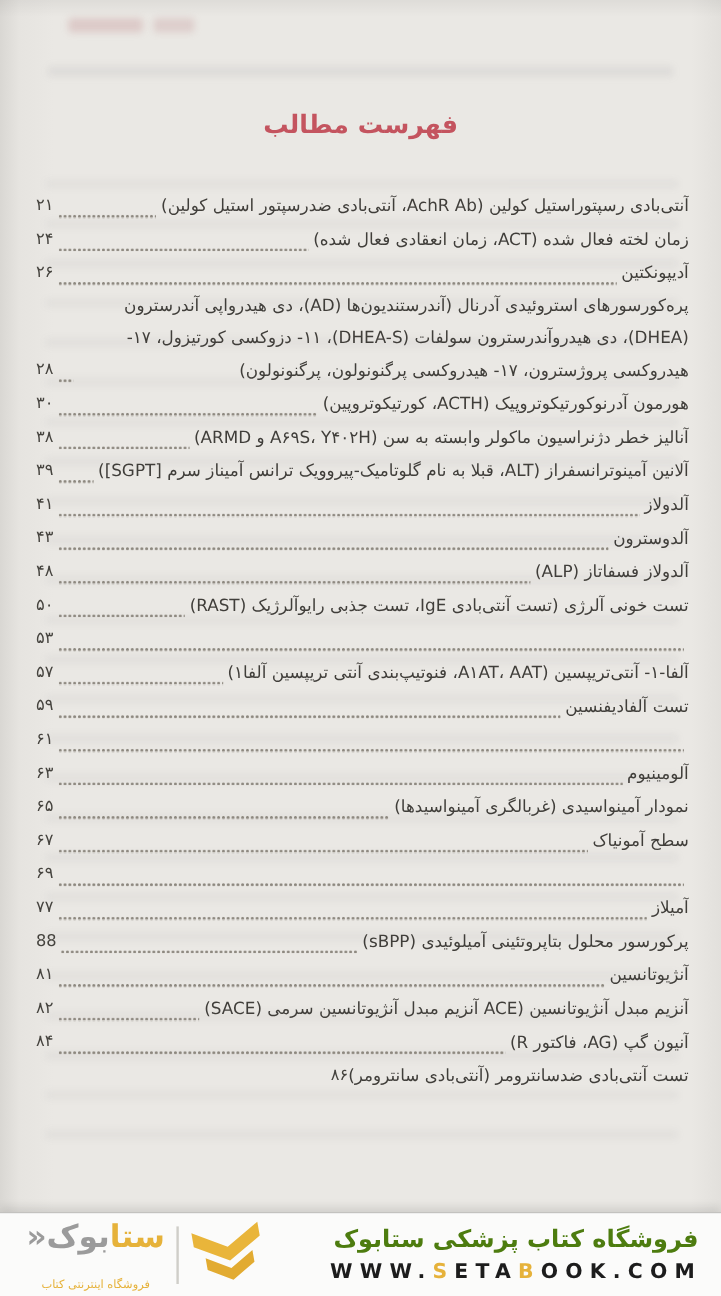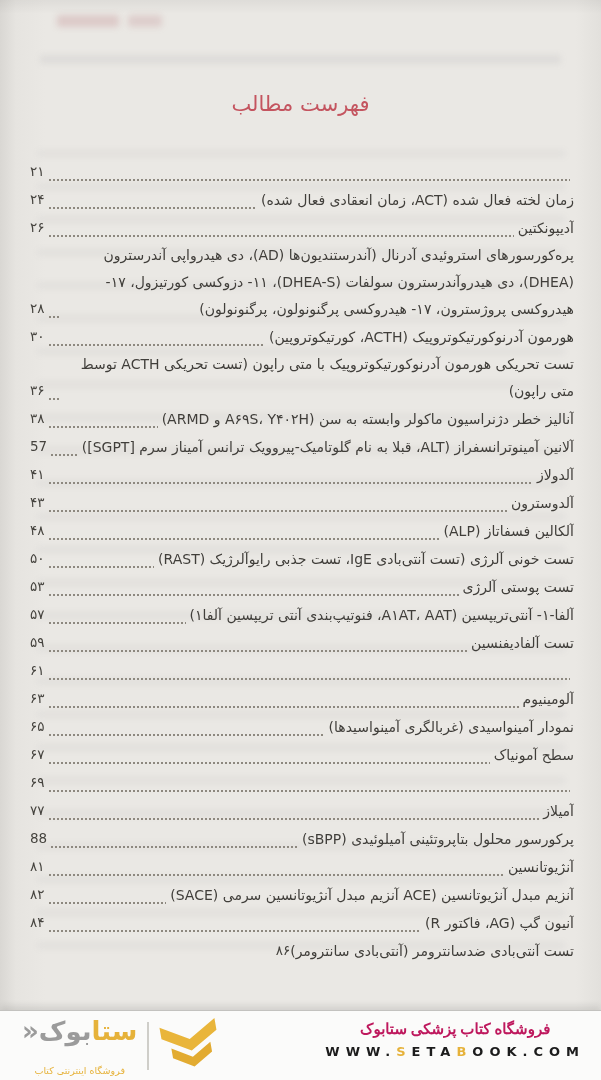--- a/index.html
+++ b/index.html
@@ -23,21 +23,21 @@
   }
   .bleed-blob{position:absolute;filter:blur(3px);border-radius:3px;pointer-events:none;}
   .blob-a{top:15px;left:57px;width:62px;height:12px;background:rgba(186,124,130,.28);}
   .blob-b{top:15px;left:128px;width:34px;height:12px;background:rgba(186,124,130,.24);}
   .blob-c{top:55px;left:40px;right:40px;height:9px;background:rgba(120,118,126,.10);}
 
   .toc-title{
     position:absolute;top:92px;left:0;width:100%;
     text-align:center;margin:0;
     color:var(--title_red,#c4545f);
-    font-size:21px;font-weight:normal;
+    font-size:21px;font-weight:bold;
     direction:rtl;
   }
   .toc{
     position:absolute;top:158px;right:27px;left:30px;height:840px;
     direction:rtl;overflow:hidden;
   }
   .toc-row{
     display:flex;align-items:flex-end;
     font-size:14px;line-height:27px;
     color:var(--text,#403e3a);
@@ -57,25 +57,25 @@
 
   .footer{
     position:absolute;left:0;bottom:0;width:601px;height:69px;
     background:var(--footer_bg,#fbfbfa);
     box-shadow:0 -1px 0 #c3c2bf, 0 -5px 7px rgba(0,0,0,.10);
   }
   .footer-right{
     position:absolute;right:16px;top:9px;text-align:center;direction:rtl;
   }
   .store-name{
-    font-size:15px;font-weight:600;color:#be185d;letter-spacing:0;font-family:Liberation Serif, serif;
+    font-size:20px;font-weight:600;color:#4d7c0f;letter-spacing:0;
   }
   .website{
     direction:ltr;margin-top:6px;
-    font-size:13px;font-weight:bold;color:#1c1c1c;letter-spacing:6px;
+    font-size:17px;font-weight:bold;color:#1c1c1c;letter-spacing:6px;
     white-space:nowrap;
   }
   .website .gold{color:var(--gold,#e6b23a);}
 
   .footer-logo{
     position:absolute;left:22px;top:8px;height:54px;
     display:flex;flex-direction:row;align-items:center;gap:10px;direction:ltr;
   }
   .brand-block{display:flex;flex-direction:column;align-items:center;}
   .brand-text{
@@ -95,20 +95,21 @@
 <div class="page">
 
   <div class="bleed-blob blob-a"></div>
   <div class="bleed-blob blob-b"></div>
   <div class="bleed-blob blob-c"></div>
 
   <h1 class="toc-title">فهرست مطالب</h1>
 
   <div class="toc" id="toc-list">
       <div class="toc-row">
+      <span class="entry-text">آنتی‌بادی رسپتوراستیل کولین (AchR Ab، آنتی‌بادی ضدرسپتور استیل کولین)</span>
       <span class="leader"></span>
       <span class="entry-page">۲۱</span>
     </div>
       <div class="toc-row">
       <span class="entry-text">زمان لخته فعال شده (ACT، زمان انعقادی فعال شده)</span>
       <span class="leader"></span>
       <span class="entry-page">۲۴</span>
     </div>
       <div class="toc-row">
       <span class="entry-text">آدیپونکتین</span>
@@ -119,56 +120,50 @@
       <span class="entry-text">پره‌کورسورهای استروئیدی آدرنال (آندرستندیون‌ها (AD)، دی هیدرواپی آندرسترون (DHEA)، دی هیدروآندرسترون سولفات (DHEA-S)، ۱۱- دزوکسی کورتیزول، ۱۷- هیدروکسی پروژسترون، ۱۷- هیدروکسی پرگنونولون، پرگنونولون)</span>
       <span class="leader"></span>
       <span class="entry-page">۲۸</span>
     </div>
       <div class="toc-row">
       <span class="entry-text">هورمون آدرنوکورتیکوتروپیک (ACTH، کورتیکوتروپین)</span>
       <span class="leader"></span>
       <span class="entry-page">۳۰</span>
     </div>
       <div class="toc-row">
-      <span class="entry-text">تست تحریکی هورمون آدرنوکورتیکوتروپیک با متی راپون (تست تحریکی ACTH توسط متی راپون)</span>
-      <span class="leader"></span>
-      <span class="entry-page">۳۶</span>
-    </div>
-      <div class="toc-row">
       <span class="entry-text">آنالیز خطر دژنراسیون ماکولر وابسته به سن (A۶۹S، Y۴۰۲H و ARMD)</span>
       <span class="leader"></span>
       <span class="entry-page">۳۸</span>
     </div>
       <div class="toc-row">
       <span class="entry-text">آلانین آمینوترانسفراز (ALT، قبلا به نام گلوتامیک-پیروویک ترانس آمیناز سرم [SGPT])</span>
       <span class="leader"></span>
-      <span class="entry-page">57</span>
+      <span class="entry-page">۳۹</span>
     </div>
       <div class="toc-row">
       <span class="entry-text">آلدولاز</span>
       <span class="leader"></span>
       <span class="entry-page">۴۱</span>
     </div>
       <div class="toc-row">
       <span class="entry-text">آلدوسترون</span>
       <span class="leader"></span>
       <span class="entry-page">۴۳</span>
     </div>
       <div class="toc-row">
-      <span class="entry-text">آلکالین فسفاتاز (ALP)</span>
+      <span class="entry-text">آلدولاز فسفاتاز (ALP)</span>
       <span class="leader"></span>
       <span class="entry-page">۴۸</span>
     </div>
       <div class="toc-row">
       <span class="entry-text">تست خونی آلرژی (تست آنتی‌بادی IgE، تست جذبی رایوآلرژیک (RAST)</span>
       <span class="leader"></span>
       <span class="entry-page">۵۰</span>
     </div>
       <div class="toc-row">
-      <span class="entry-text">تست پوستی آلرژی</span>
       <span class="leader"></span>
       <span class="entry-page">۵۳</span>
     </div>
       <div class="toc-row">
       <span class="entry-text">آلفا-۱- آنتی‌تریپسین (A۱AT، AAT، فنوتیپ‌بندی آنتی تریپسین آلفا۱)</span>
       <span class="leader"></span>
       <span class="entry-page">۵۷</span>
     </div>
       <div class="toc-row">
       <span class="entry-text">تست آلفادیفنسین</span>

